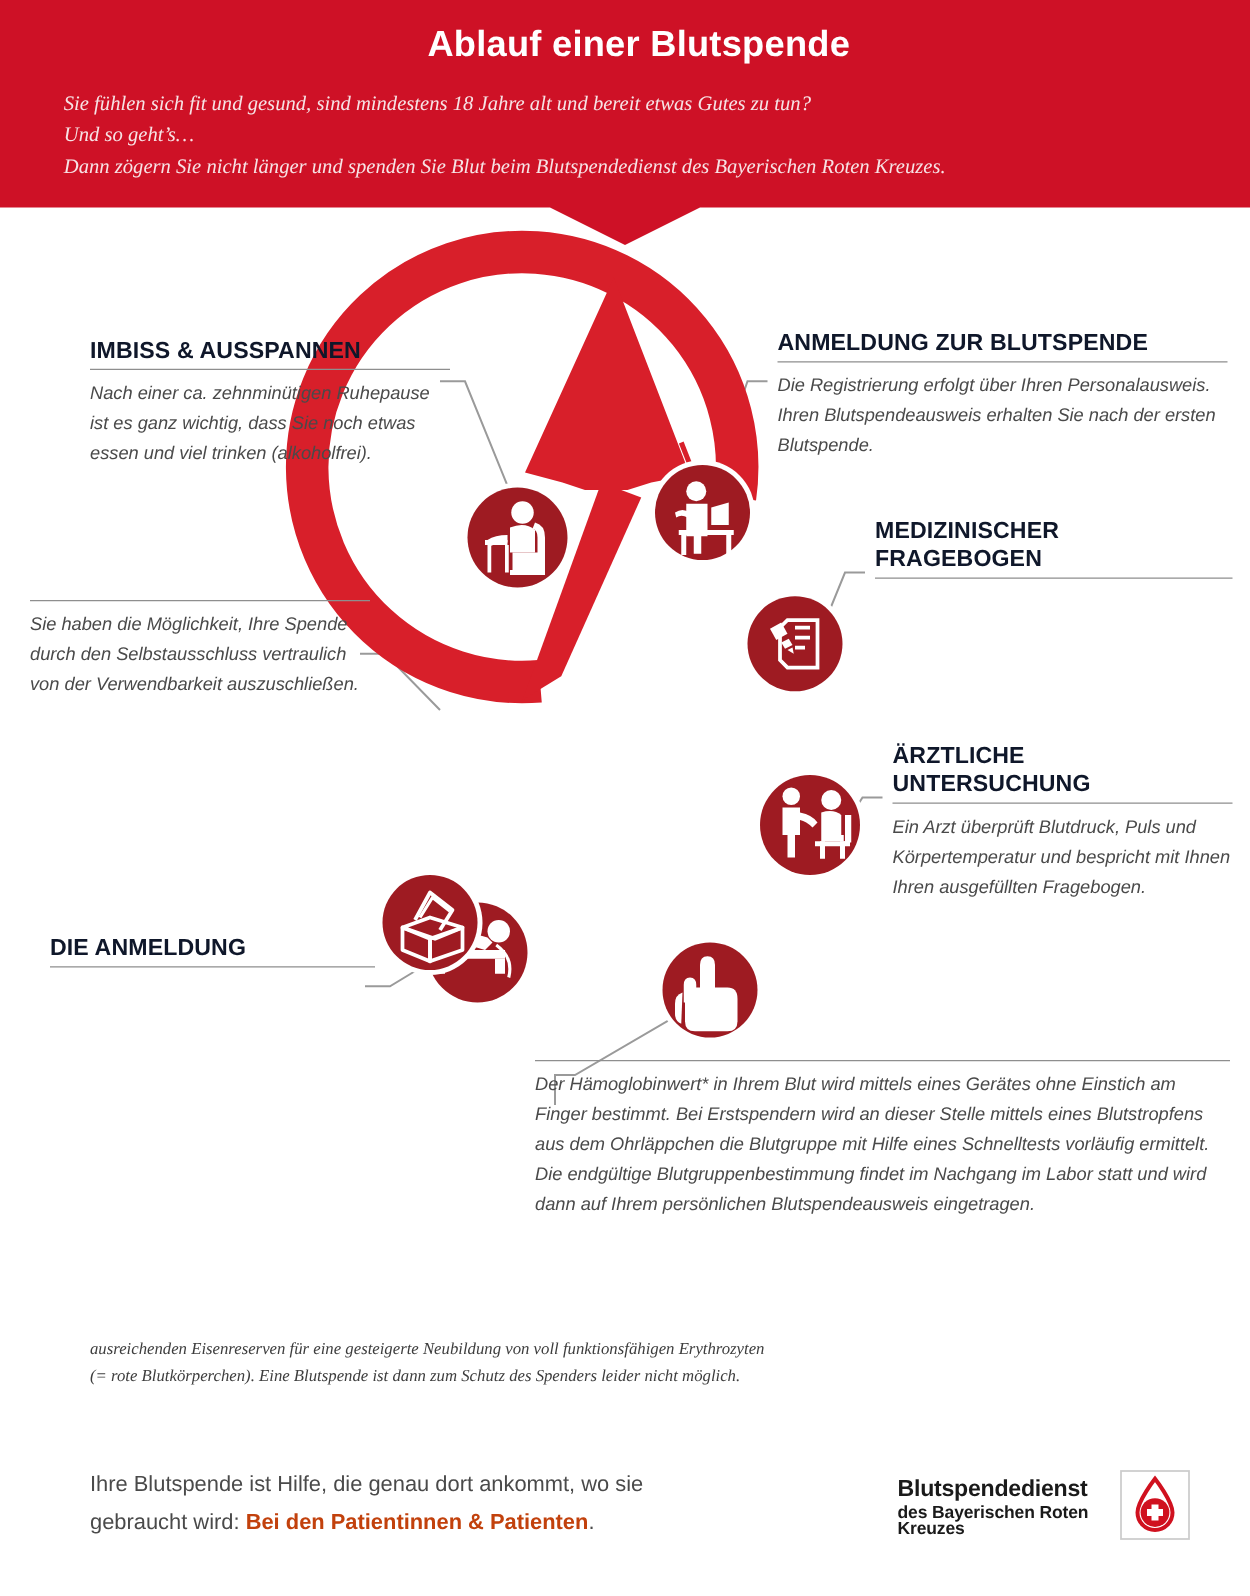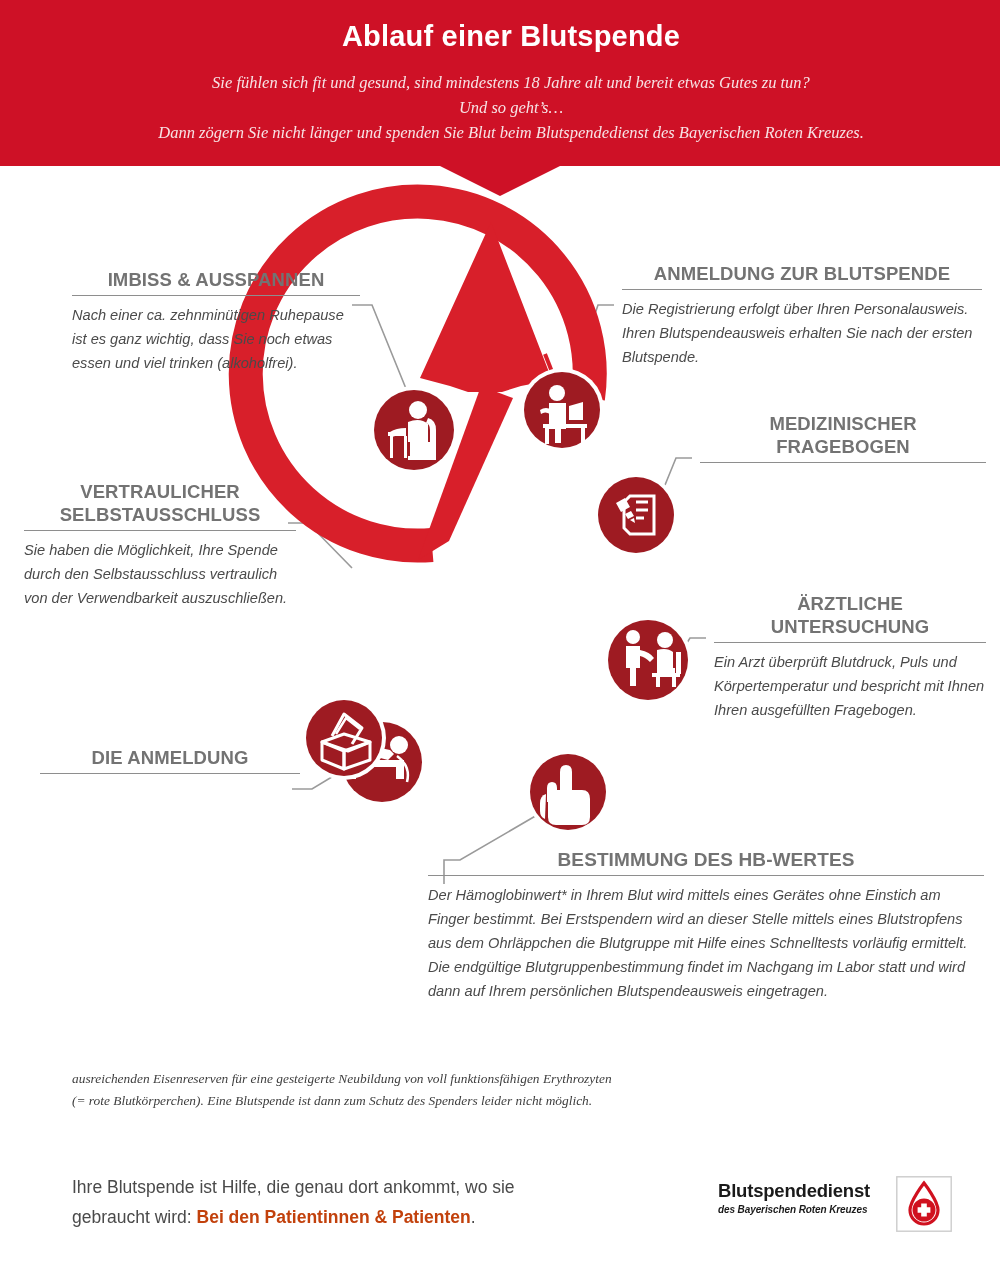--- a/index.html
+++ b/index.html
@@ -6,32 +6,32 @@
   body{width:1000px;height:1277px;position:relative;overflow:hidden;
        font-family:"Liberation Sans","DejaVu Sans",sans-serif;color:#3a3a3a;}
 
   
   #banner{position:absolute;left:0;top:0;width:1000px;height:196px;}
   #banner .bg{position:absolute;inset:0;}
   #banner .inner{position:absolute;left:0;top:0;width:1000px;height:166px;
                  display:flex;flex-direction:column;align-items:center;justify-content:flex-start;padding-left:11px;}
   #title{margin-top:20px;font-size:29px;font-weight:bold;color:#ffffff;letter-spacing:.2px;
          font-family:"Liberation Sans","DejaVu Sans",sans-serif;}
-  #subtitle{margin-top:17px;text-align:center;color:#f7e3e5;font-style:italic;
+  #subtitle{margin-top:17px;text-align:left;color:#f7e3e5;font-style:italic;
             font-family:"Liberation Serif","DejaVu Serif",serif;font-size:16.5px;line-height:25px;
             width:920px;}
   #subtitle span{display:block;}
 
   
   #diagram{position:absolute;left:0;top:160px;width:1000px;height:740px;}
 
   
   .callout{position:absolute;}
-  .callout h3{margin:0;padding:0 0 4px 0;color:#737373;font-size:18.5px;font-weight:bold;
-              line-height:23px;letter-spacing:.1px;text-align:center;}
+  .callout h3{margin:0;padding:0 0 4px 0;color:#0f172a;font-size:18.5px;font-weight:bold;
+              line-height:23px;letter-spacing:.1px;}
   .callout .rule{height:0;border-top:1.6px solid #8e8e8e;margin:0 0 7px 0;}
   .callout p{margin:0;font-size:14.6px;line-height:24px;color:#4a4a4a;font-style:italic;}
 
   #c-imbiss{left:72px;top:268px;width:288px;}
   #c-vertraulich{left:24px;top:480px;width:272px;}
   #c-blutspende{left:40px;top:746px;width:260px;}
   #c-anmeldung{left:622px;top:262px;width:360px;}
   #c-medizinisch{left:700px;top:412px;width:286px;}
   #c-aerztlich{left:714px;top:592px;width:272px;}
   #c-hbwert{left:428px;top:848px;width:556px;}
@@ -46,21 +46,21 @@
 
   
   #closing{position:absolute;left:72px;top:1172px;width:560px;
            font-size:17.5px;line-height:30px;color:#4a4a4a;}
   #closing b{color:#c2410c;}
 
   
   #logo{position:absolute;left:718px;top:1176px;width:240px;height:58px;}
   #logo .wordmark{position:absolute;left:0;top:4px;width:170px;}
   #logo .wm1{font-size:18.5px;font-weight:bold;color:#1a1a1a;letter-spacing:-.2px;line-height:21px;}
-  #logo .wm2{font-size:10px;font-weight:bold;color:#1a1a1a;letter-spacing:-.1px;line-height:13px;margin-top:2px;font-style:italic;}
+  #logo .wm2{font-size:14px;font-weight:bold;color:#1a1a1a;letter-spacing:-.1px;line-height:13px;margin-top:2px;}
   #logo .mark{position:absolute;left:178px;top:0;width:56px;height:56px;}
 </style>
 </head>
 <body>
 
 <div id="banner">
   <svg class="bg" viewBox="0 0 1000 196" width="1000" height="196">
     <path d="M0,0 H1000 V166 H560 L500,196 L440,166 H0 Z" fill="#ce1126"></path>
   </svg>
   <div class="inner">
@@ -230,21 +230,20 @@
   </g>
 </svg>
 
 <div class="callout" id="c-imbiss">
   <h3>IMBISS &amp; AUSSPANNEN</h3>
   <div class="rule"></div>
   <p>Nach einer ca. zehnminütigen Ruhepause ist es ganz wichtig, dass Sie noch etwas essen und viel trinken (alkoholfrei).</p>
 </div>
 
 <div class="callout" id="c-vertraulich">
-  <h3><span>VERTRAULICHER</span><br><span>SELBSTAUSSCHLUSS</span></h3>
   <div class="rule"></div>
   <p>Sie haben die Möglichkeit, Ihre Spende durch den Selbstausschluss vertraulich von der Verwendbarkeit auszuschließen.</p>
 </div>
 
 <div class="callout" id="c-blutspende">
   <h3>DIE ANMELDUNG</h3>
   <div class="rule"></div>
 </div>
 
 <div class="callout" id="c-anmeldung">
@@ -258,21 +257,20 @@
   <div class="rule"></div>
 </div>
 
 <div class="callout" id="c-aerztlich">
   <h3><span>ÄRZTLICHE</span><br><span>UNTERSUCHUNG</span></h3>
   <div class="rule"></div>
   <p>Ein Arzt überprüft Blutdruck, Puls und Körpertemperatur und bespricht mit Ihnen Ihren ausgefüllten Fragebogen.</p>
 </div>
 
 <div class="callout" id="c-hbwert">
-  <h3>BESTIMMUNG DES HB-WERTES</h3>
   <div class="rule"></div>
   <p>Der Hämoglobinwert* in Ihrem Blut wird mittels eines Gerätes ohne Einstich am Finger bestimmt. Bei Erstspendern wird an dieser Stelle mittels eines Blutstropfens aus dem Ohrläppchen die Blutgruppe mit Hilfe eines Schnelltests vorläufig ermittelt. Die endgültige Blutgruppenbestimmung findet im Nachgang im Labor statt und wird dann auf Ihrem persönlichen Blutspendeausweis eingetragen.</p>
 </div>
 
 <div id="footnote">
   <span class="fline">ausreichenden Eisenreserven für eine gesteigerte Neubildung von voll funktionsfähigen Erythrozyten</span>
   <span class="fline">(= rote Blutkörperchen). Eine Blutspende ist dann zum Schutz des Spenders leider nicht möglich.</span>
 </div>
 
 <div id="closing">

